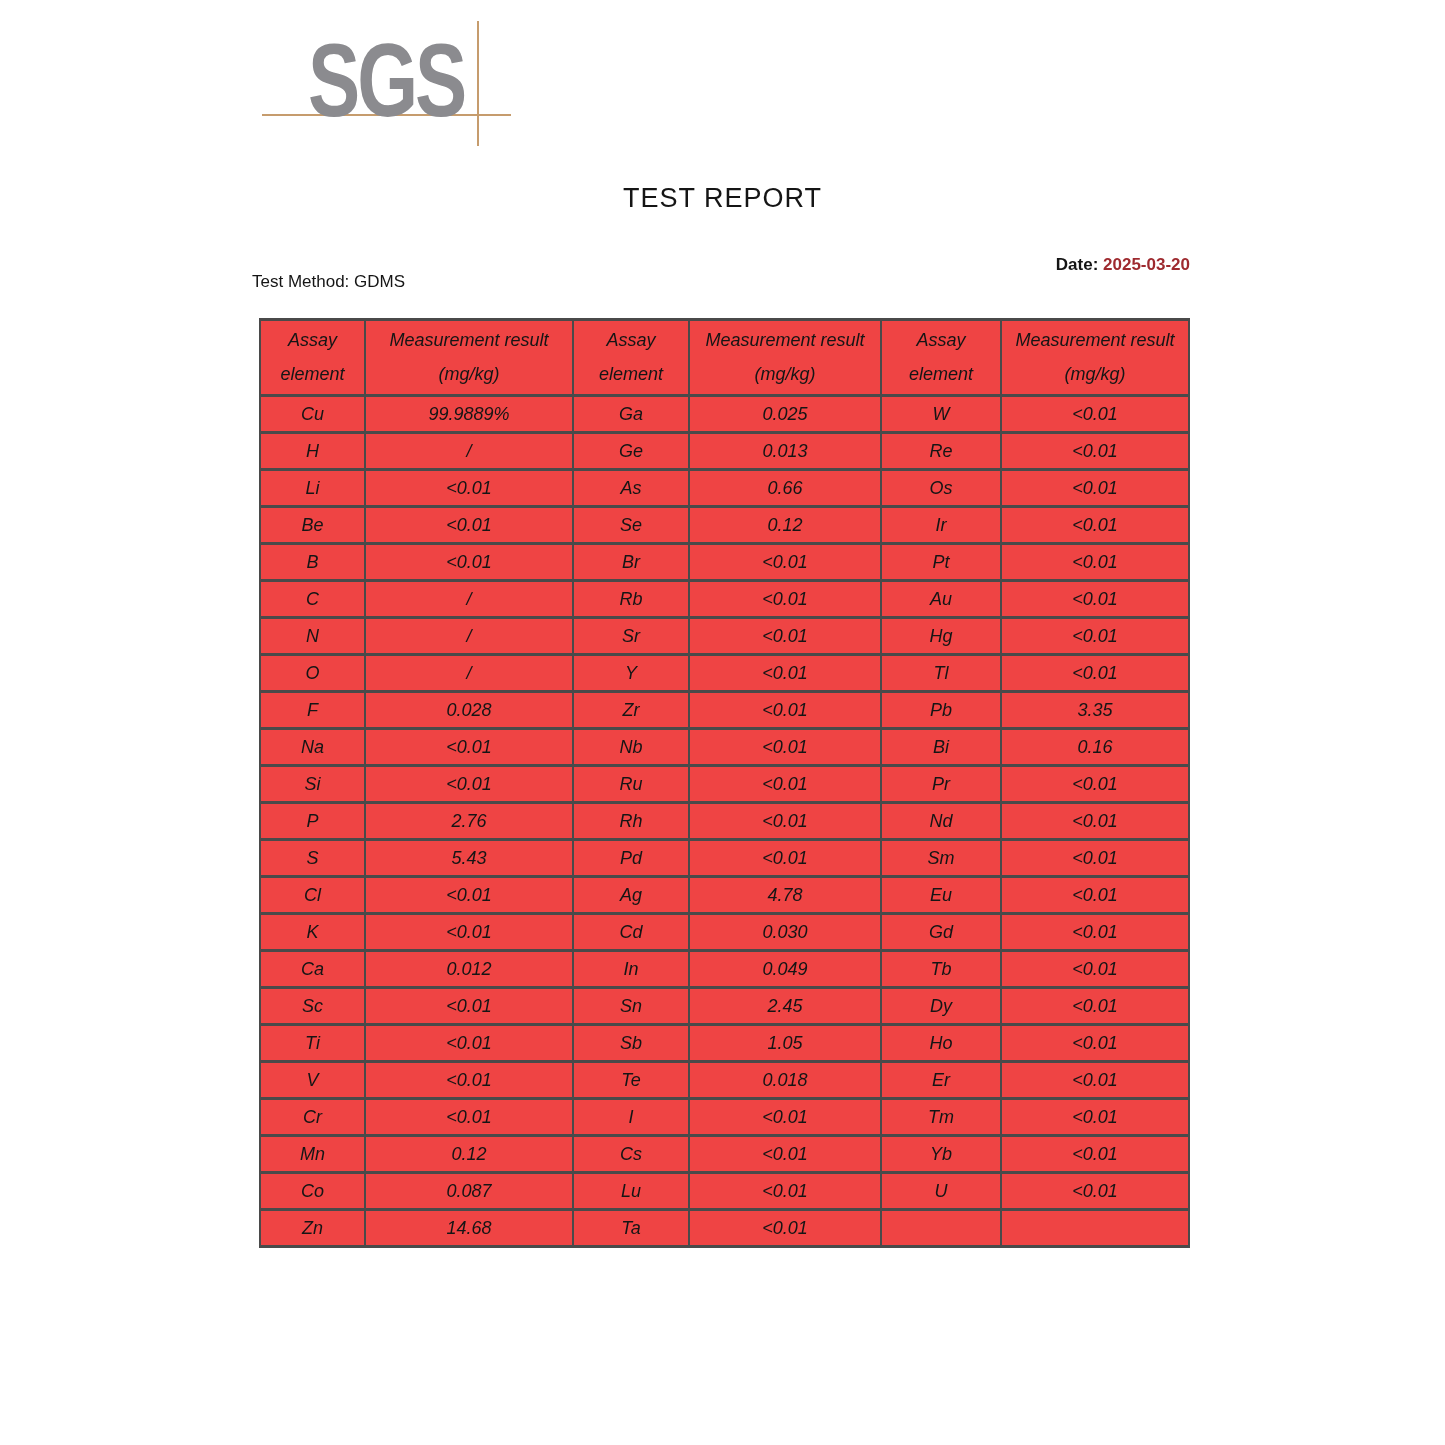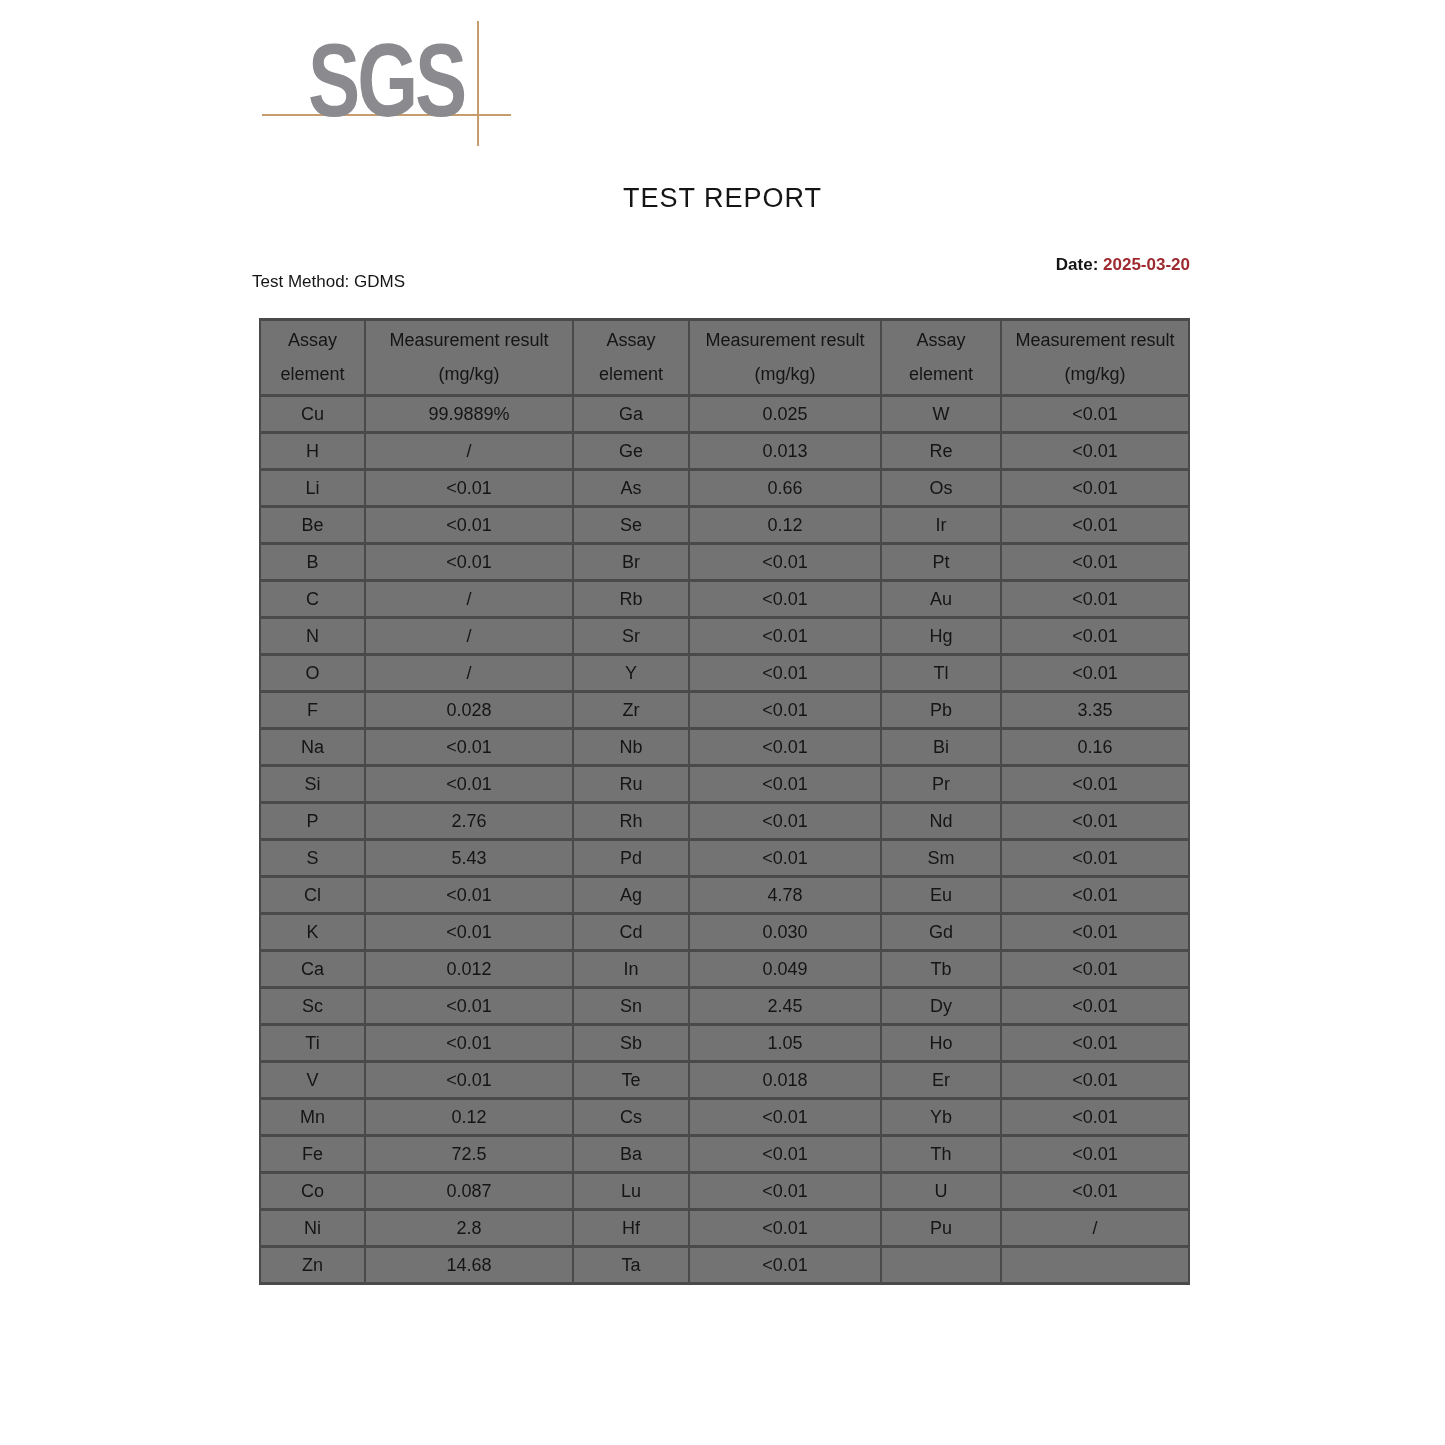--- a/index.html
+++ b/index.html
@@ -39,21 +39,22 @@
   
   .date-line{position:absolute;top:255px;right:255px;font-size:17px;font-weight:700;}
   .date-line .date-value{color:var(--date-red);font-weight:700;}
   .test-method{position:absolute;top:272px;left:252px;font-size:17px;font-weight:400;}
   
   table.assay{
     position:absolute;left:259px;top:318px;
     width:929px;
     border-collapse:collapse;
     table-layout:fixed;
-    background:#737373;
+    background:#ef4444;
+    font-style:italic;
   }
   table.assay th,table.assay td{
     border-left:2px solid var(--border-c);
     border-right:2px solid var(--border-c);
     border-top:3px solid var(--border-c);
     border-bottom:3px solid var(--border-c);
     text-align:center;vertical-align:middle;
     font-size:18px;font-weight:400;
     color:var(--ink);
     padding:0 2px;
@@ -261,52 +262,44 @@
       </tr>
       <tr>
         <td>V</td>
         <td>&lt;0.01</td>
         <td>Te</td>
         <td>0.018</td>
         <td>Er</td>
         <td>&lt;0.01</td>
       </tr>
       <tr>
+        <td>Cr</td>
+        <td>&lt;0.01</td>
+        <td>I</td>
+        <td>&lt;0.01</td>
+        <td>Tm</td>
+        <td>&lt;0.01</td>
+      </tr>
+      <tr>
         <td>Mn</td>
         <td>0.12</td>
         <td>Cs</td>
         <td>&lt;0.01</td>
         <td>Yb</td>
         <td>&lt;0.01</td>
       </tr>
       <tr>
-        <td>Fe</td>
-        <td>72.5</td>
-        <td>Ba</td>
-        <td>&lt;0.01</td>
-        <td>Th</td>
-        <td>&lt;0.01</td>
-      </tr>
-      <tr>
         <td>Co</td>
         <td>0.087</td>
         <td>Lu</td>
         <td>&lt;0.01</td>
         <td>U</td>
         <td>&lt;0.01</td>
       </tr>
       <tr>
-        <td>Ni</td>
-        <td>2.8</td>
-        <td>Hf</td>
-        <td>&lt;0.01</td>
-        <td>Pu</td>
-        <td>/</td>
-      </tr>
-      <tr>
         <td>Zn</td>
         <td>14.68</td>
         <td>Ta</td>
         <td>&lt;0.01</td>
         <td></td>
         <td></td>
       </tr>
     </tbody>
 </table>
 

